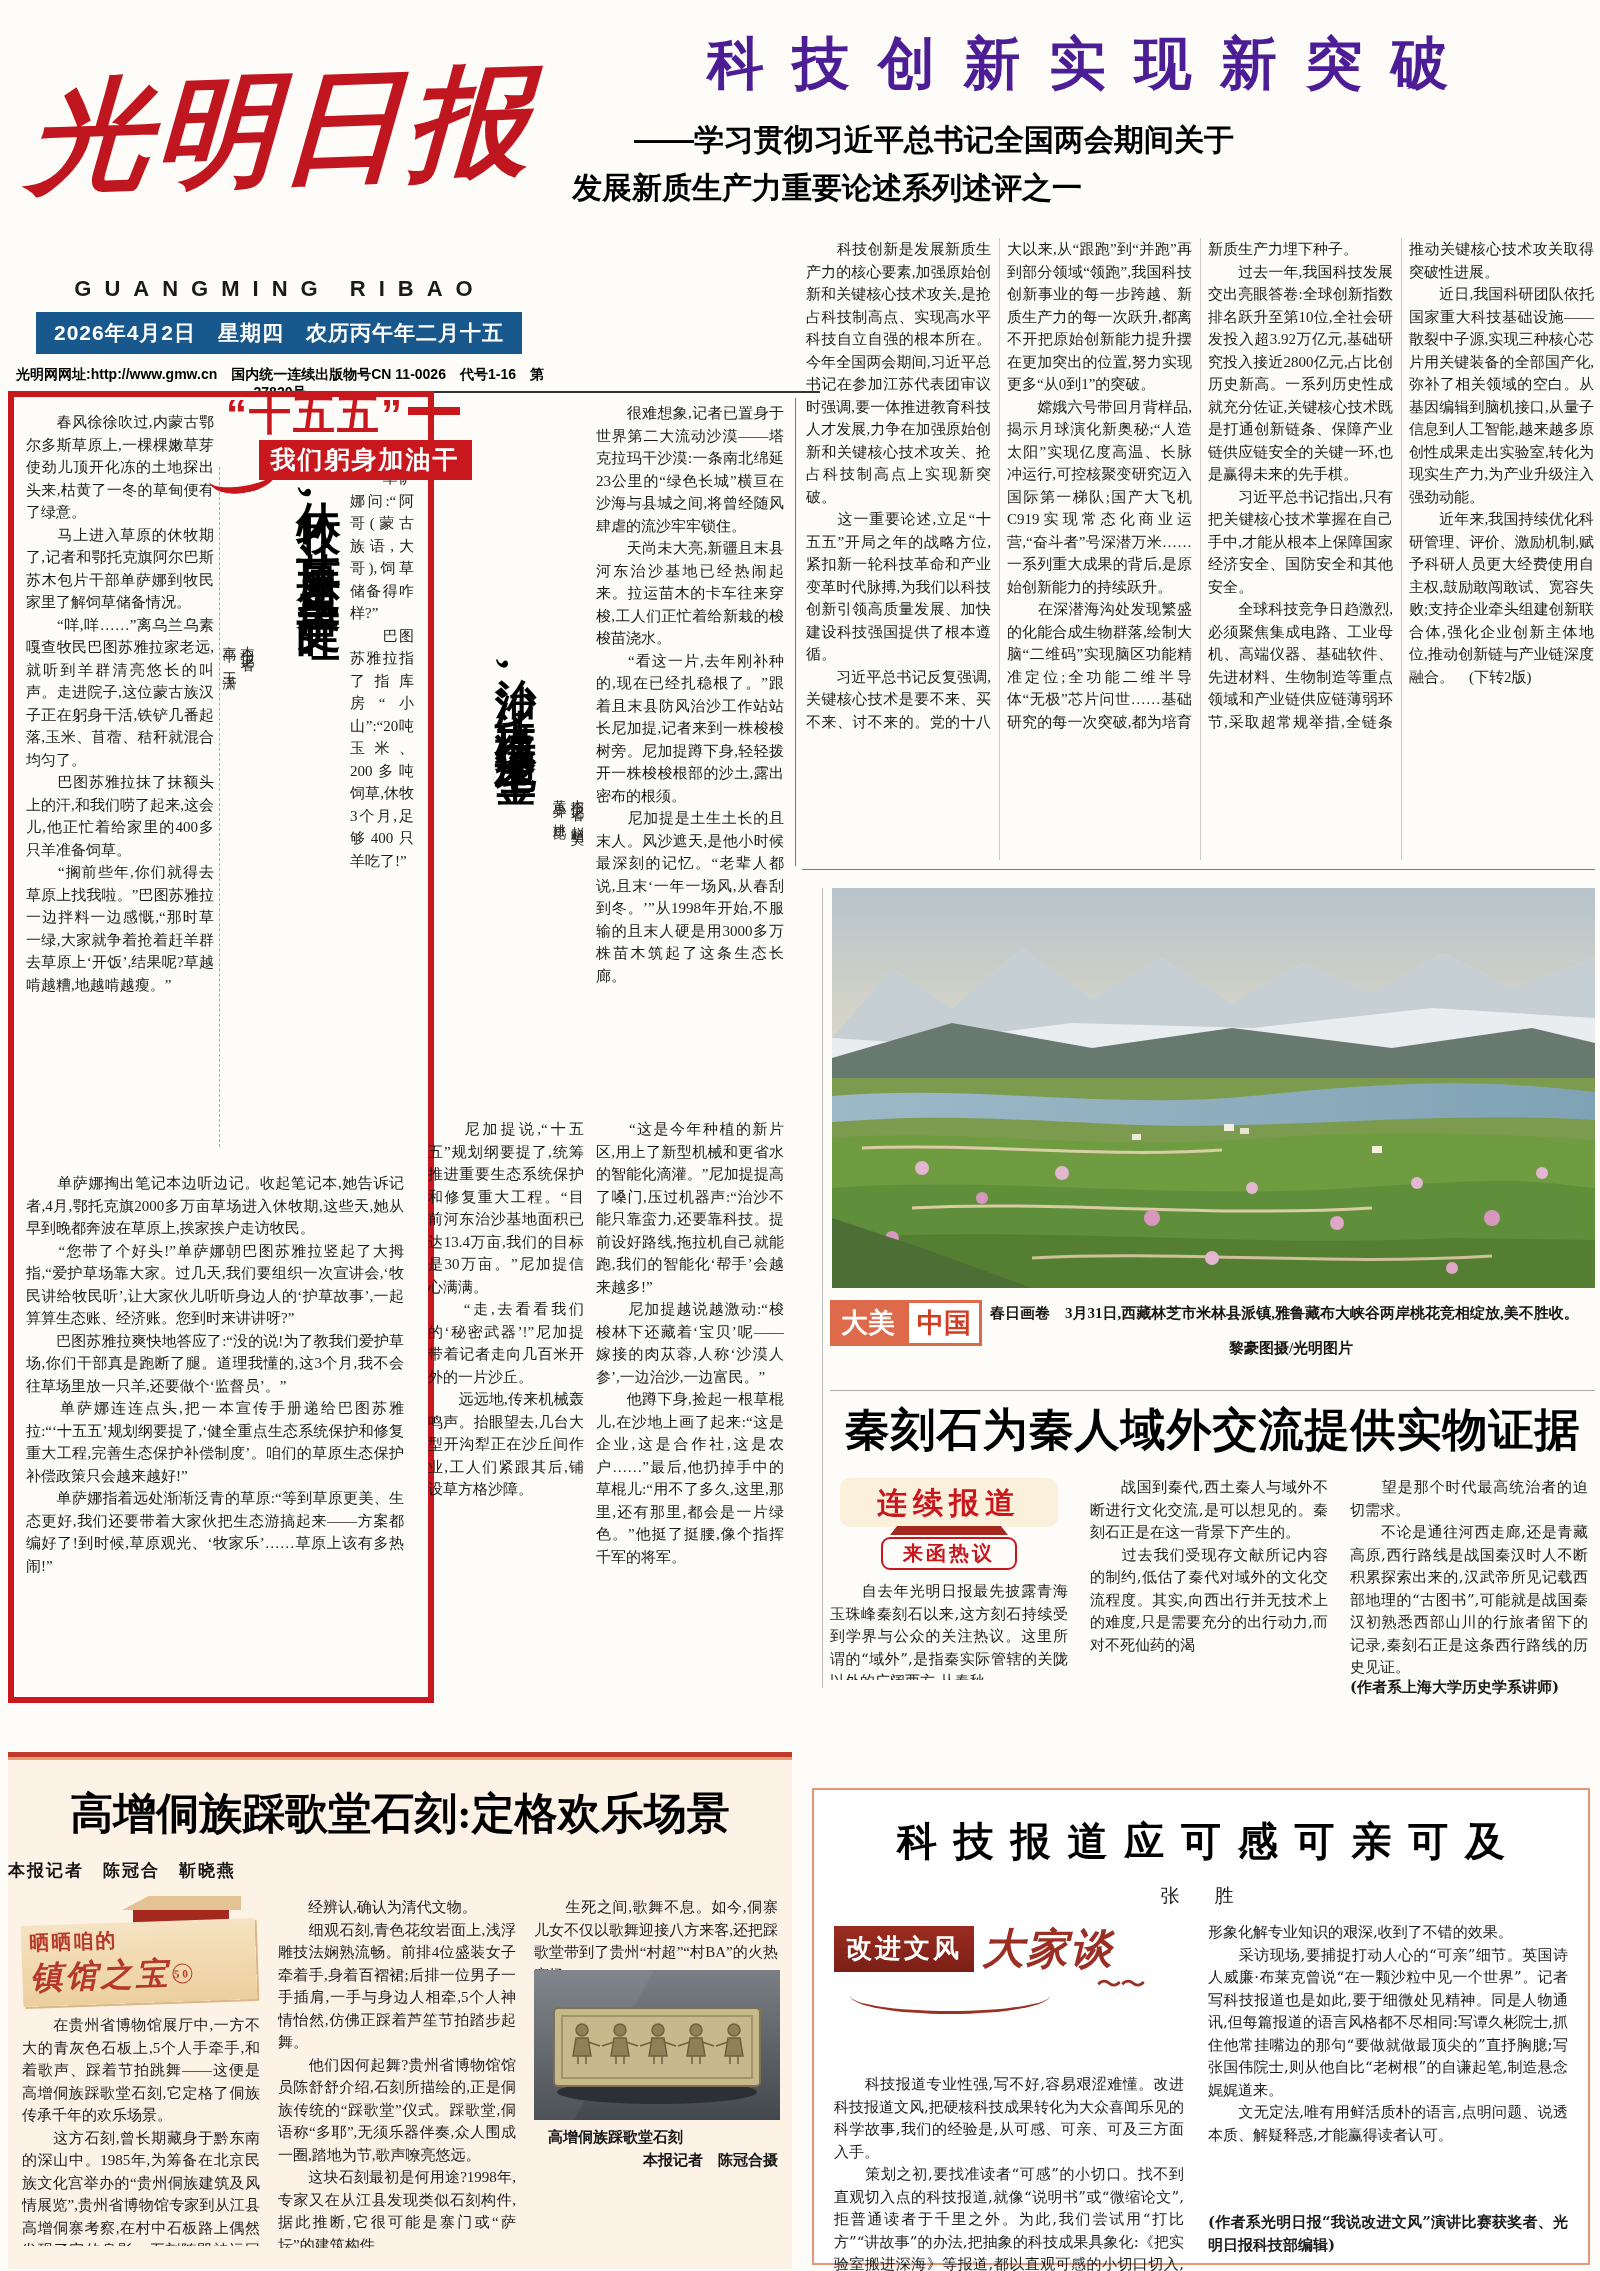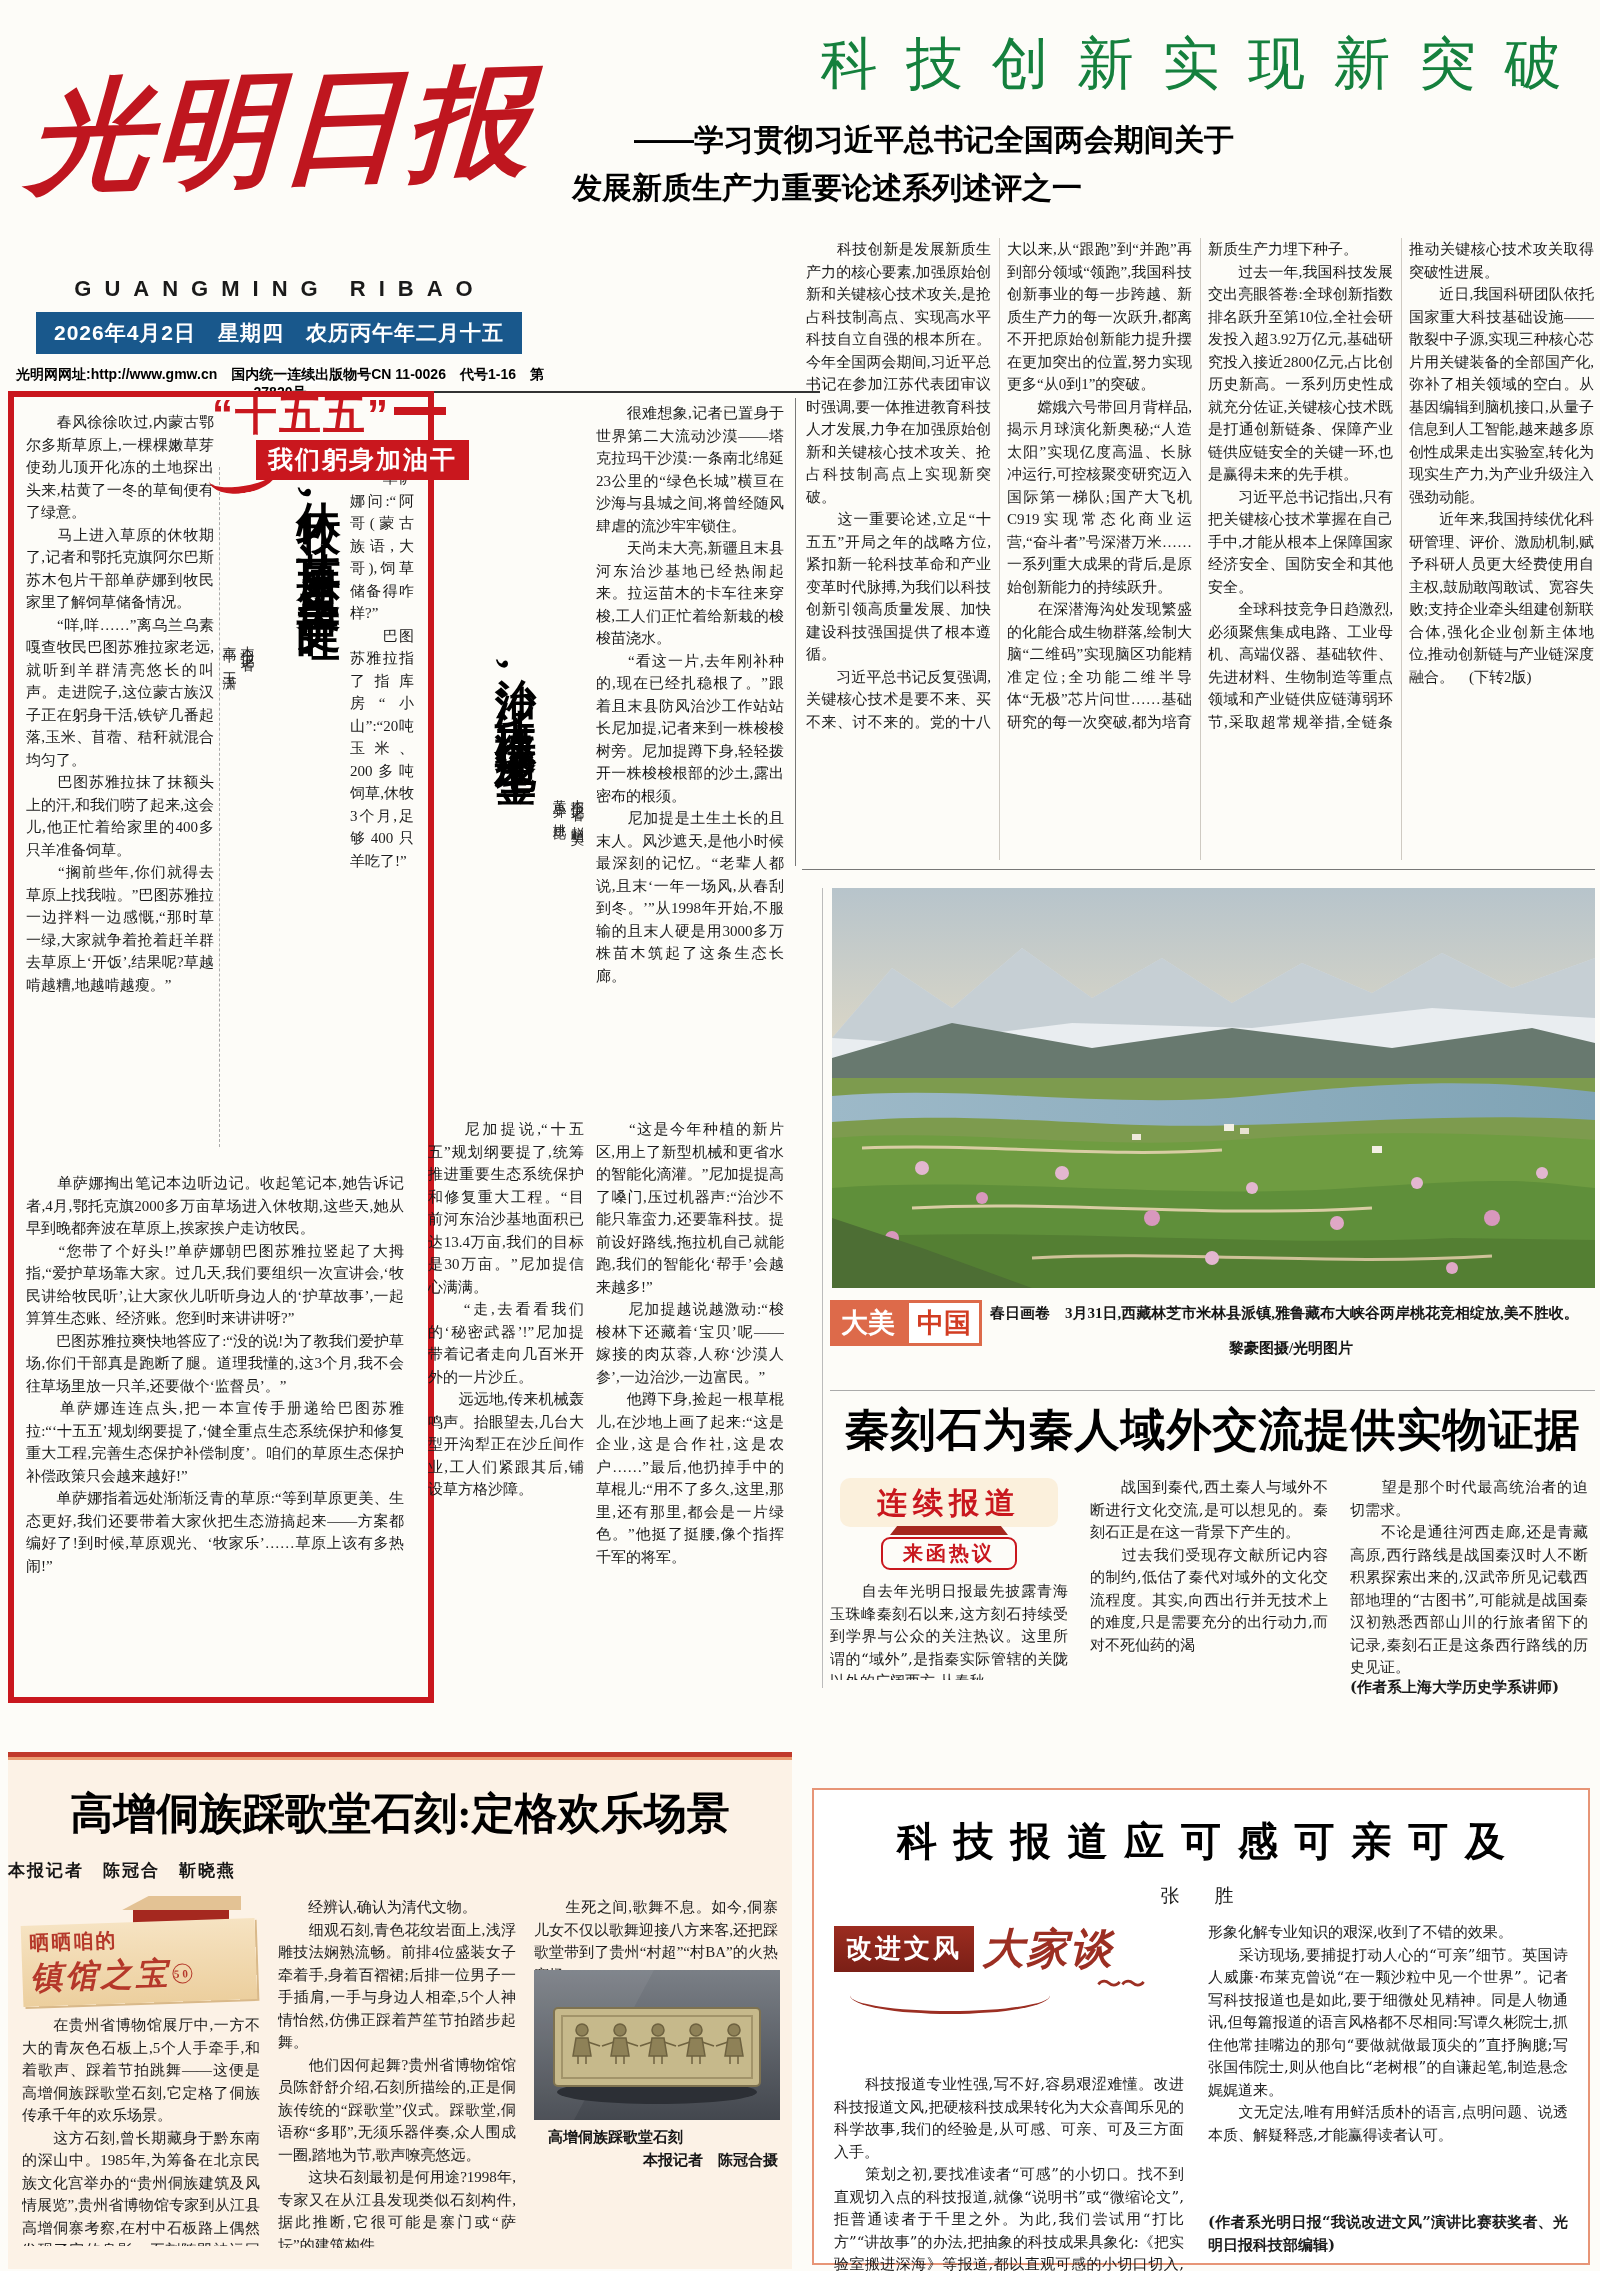--- a/index.html
+++ b/index.html
@@ -11,38 +11,38 @@
   .sans{font-family:"Liberation Sans","DejaVu Sans",sans-serif;}
   .vert{writing-mode:vertical-rl;}
   
   #masthead-logo{left:28px;top:10px;width:505px;height:250px;font-size:122px;font-weight:bold;font-style:italic;
      color:#bf161f;letter-spacing:4px;line-height:240px;text-align:center;transform:skewX(-4deg) rotate(-2deg);}
   #masthead-roman{left:30px;top:276px;width:500px;text-align:center;font-weight:600;font-size:22px;letter-spacing:13px;color:#1a1a1a;}
   #date-bar{left:36px;top:312px;width:486px;height:42px;background:#19588c;color:#fff;font-weight:bold;font-size:21px;
      line-height:42px;text-align:center;letter-spacing:1px;}
   #issue-line{left:10px;top:366px;width:540px;text-align:center;font-weight:bold;font-size:14px;color:#000;}
   
-  #lead-headline{left:565px;top:26px;width:1025px;text-align:right;font-weight:normal;font-size:57px;
-     letter-spacing:.5em;text-indent:.5em;color:#15803d;}
+  #lead-headline{left:565px;top:26px;width:1025px;text-align:center;font-weight:bold;font-size:57px;
+     letter-spacing:.5em;text-indent:.5em;color:#4c1d95;}
   #lead-subtitle{left:572px;top:116px;width:1015px;font-weight:bold;font-size:30px;line-height:1.6;color:#000;}
   #lead-subtitle .sub1{padding-left:62px;}
   #lead-body{left:806px;top:238px;width:788px;height:622px;column-count:4;column-gap:16px;
      column-rule:1px solid #cfcac2;}
   
   .hrule,.vrule{background:#777;}
   
   #xiumu-box{left:8px;top:391px;width:414px;height:1300px;border:6px solid #c9171e;}
   #xiumu-col1{left:12px;top:14px;width:188px;height:742px;}
   #xiumu-divider{left:205px;top:70px;height:680px;width:0;border-left:1px dashed #aaa;}
   #xiumu-byline{left:206px;top:238px;width:36px;height:320px;font-size:14px;letter-spacing:4px;white-space:pre-line;color:#222;}
   #xiumu-headline{left:240px;top:70px;width:94px;height:700px;font-size:44px;font-weight:900;letter-spacing:10px;color:#000;}
   #xiumu-col2{left:336px;top:70px;width:64px;height:692px;}
   #xiumu-bottom{left:12px;top:775px;width:378px;height:500px;}
   
-  #badge-155{left:212px;top:394px;width:262px;height:120px;z-index:6;}
+  #badge-155{left:212px;top:394px;width:262px;height:120px;z-index:6;text-align:center;}
   #badge-155 .q{font-weight:900;font-size:42px;color:#c9171e;font-family:"Liberation Sans",sans-serif;letter-spacing:2px;line-height:1;}
   #badge-155 .dash{display:inline-block;width:52px;height:8px;background:#c9171e;vertical-align:14px;margin-left:4px;}
   #badge-155 .bar{display:inline-block;background:#c9171e;color:#fff;font-weight:bold;font-size:25px;
      padding:3px 12px 4px;margin-left:44px;margin-top:4px;font-family:"Liberation Sans",sans-serif;letter-spacing:2px;}
   #badge-155 .swoosh{position:absolute;left:-4px;top:62px;width:70px;height:30px;border-bottom:7px solid #c9171e;
      border-radius:50%;transform:rotate(-10deg);}
   
   #zhisha-headline{left:450px;top:645px;width:94px;height:580px;font-size:41px;font-weight:900;letter-spacing:7px;color:#000;}
   #zhisha-byline{left:548px;top:788px;width:38px;height:340px;font-size:13.5px;letter-spacing:3px;white-space:pre-line;color:#222;}
   #zhisha-col-main{left:596px;top:402px;width:188px;height:706px;}

